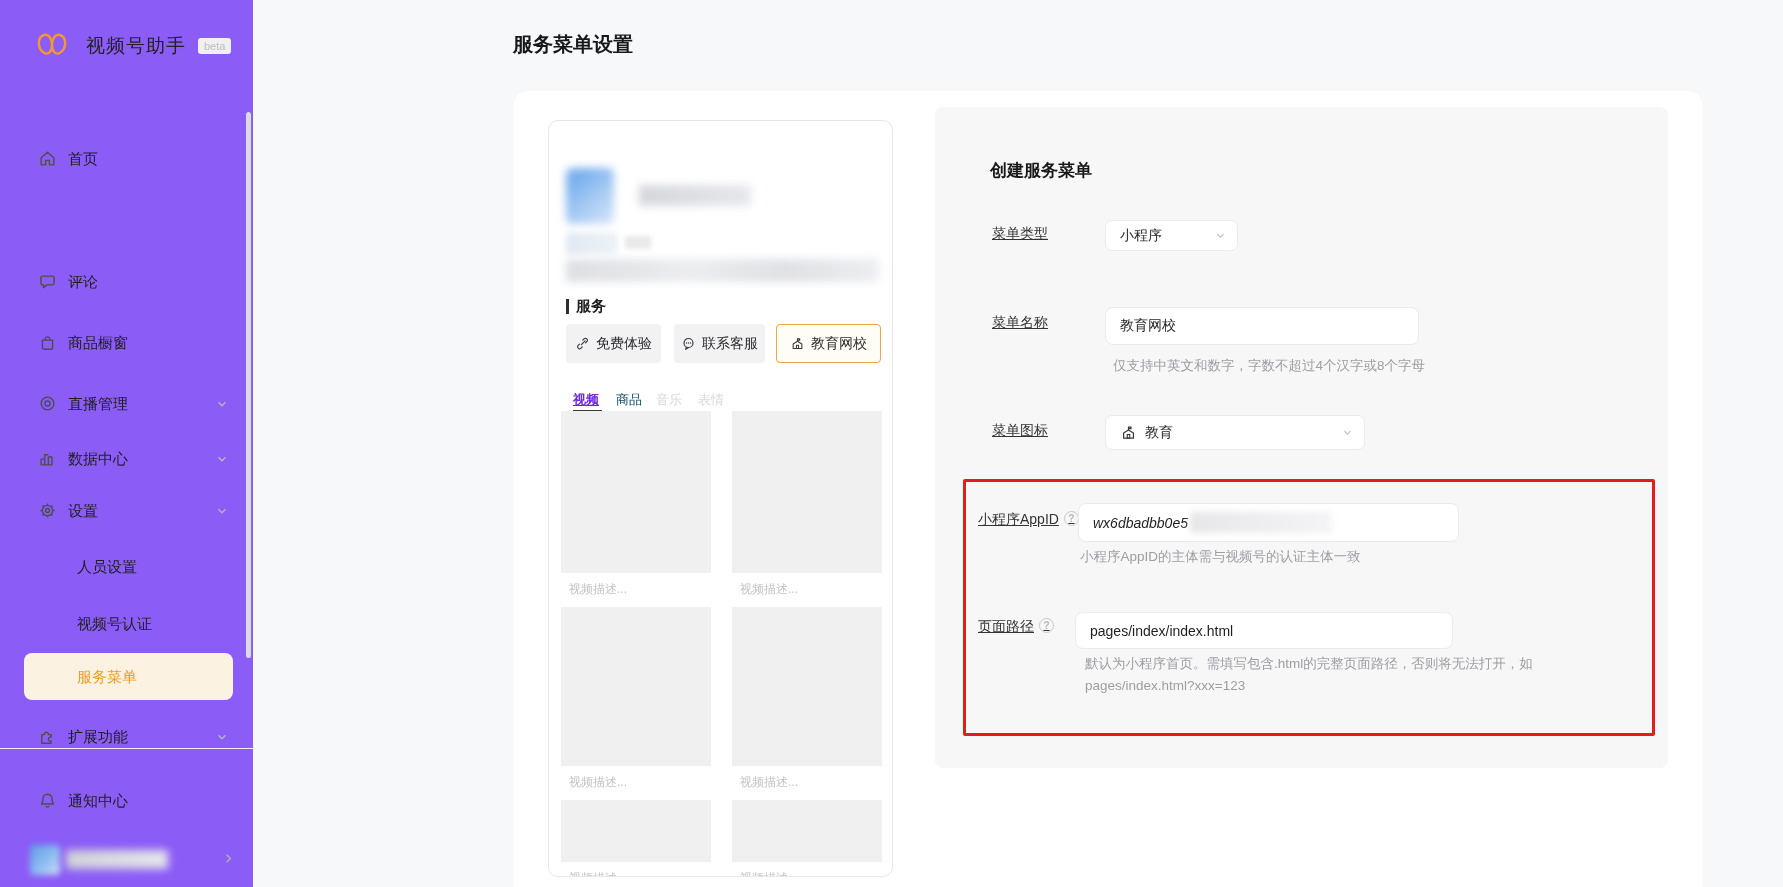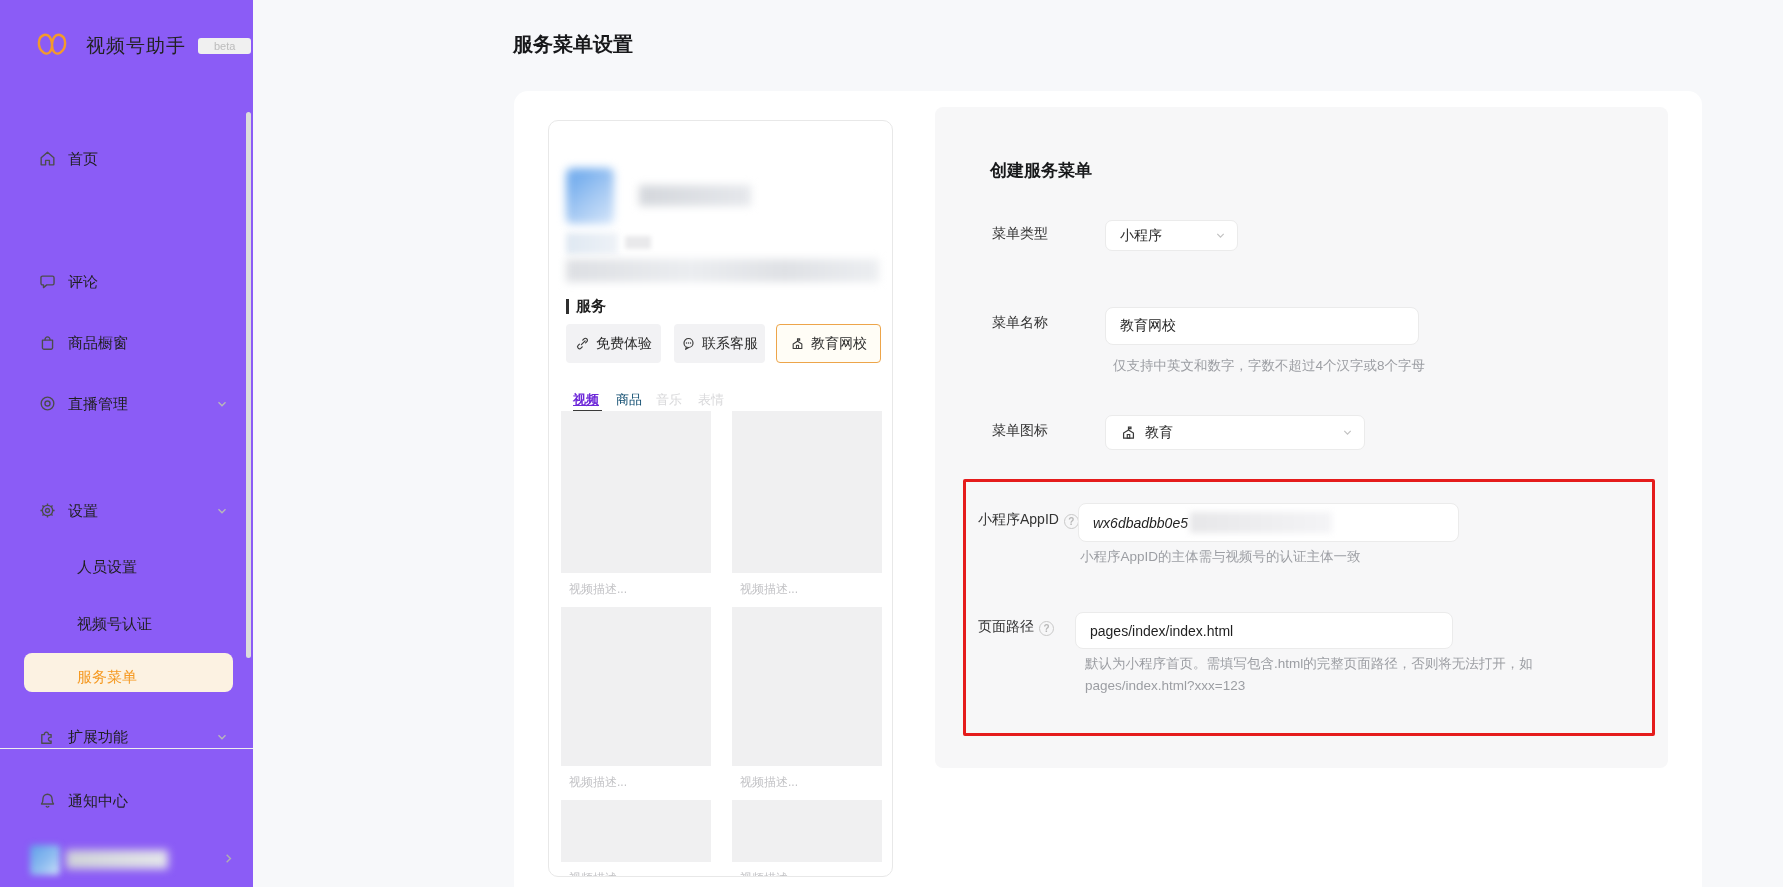--- a/index.html
+++ b/index.html
@@ -2,27 +2,27 @@
 <html><head>
 <meta charset="utf-8">
 <style>
   html,body{margin:0;padding:0;background:#e9eaee;}
   *{box-sizing:border-box;font-family:"Liberation Sans","DejaVu Sans",sans-serif;}
   #root{position:relative;width:1783px;height:887px;background:#f7f8fa;overflow:hidden;}
   .abs{position:absolute;}
   
   .sidebar{position:absolute;left:0;top:0;width:253px;height:887px;background:#8b5cf6;}
   .logo-text{position:absolute;left:86px;top:33px;font-size:19px;color:#222;font-weight:500;letter-spacing:1px;}
-  .beta{position:absolute;left:198px;top:38px;background:#f0f0f0;color:#bcbcbc;font-size:11px;line-height:16px;padding:0 16px;border-radius:3px;}
+  .beta{position:absolute;left:198px;top:38px;background:#f0f0f0;color:#bcbcbc;font-size:11px;line-height:16px;padding:0 6px;border-radius:3px;}
   .nav-row{position:absolute;left:0;width:253px;height:26px;cursor:pointer;}
   .nav-row .nicon{position:absolute;left:38px;top:3px;}
   .nav-row .nlabel{position:absolute;left:68px;top:3px;font-size:15px;color:#1f1f1f;line-height:20px;}
   .nav-row .chev{position:absolute;left:216px;top:7px;}
   .sub-label{position:absolute;left:77px;font-size:15px;color:#1f1f1f;cursor:pointer;}
-  .active-pill{position:absolute;left:24px;top:653px;width:209px;height:39px;background:#fcf2e2;border-radius:8px;cursor:pointer;}
+  .active-pill{position:absolute;left:24px;top:653px;width:209px;height:47px;background:#fcf2e2;border-radius:8px;cursor:pointer;}
   .active-pill span{position:absolute;left:53px;top:0;line-height:47px;font-size:15px;color:#f59a23;}
   .divider{position:absolute;left:0;top:748px;width:253px;height:1px;background:#ededed;}
   .scrollbar{position:absolute;left:246px;top:112px;width:5px;height:546px;background:#dcdcdc;border-radius:3px;}
   .user-avatar{position:absolute;left:30px;top:845px;width:30px;height:30px;border-radius:4px;
     background:linear-gradient(135deg,#5d9ee8,#8ebdf0 55%,#cfe2f8);filter:blur(3px);}
   .user-bar{position:absolute;left:66px;top:850px;width:102px;height:19px;background:linear-gradient(90deg,#cfd2d8,#e4e6ea);filter:blur(4px);}
   
   .page-title{position:absolute;left:513px;top:31px;font-size:20px;font-weight:700;color:#17181a;}
   .card{position:absolute;left:514px;top:91px;width:1188px;height:796px;background:#fff;border-radius:14px 14px 0 0;}
   
@@ -43,21 +43,21 @@
   .tab-dim1{color:#0c4a6e;}
   .tab-dim2{color:#d9d9db;}
   .tab-underline{position:absolute;left:24px;top:289px;width:29px;height:2px;background:#3a3a3a;}
   .vgrid{position:absolute;left:12px;top:290px;width:321px;}
   .vrow{display:flex;gap:21px;}
   .vtile{width:158px;background:#f0f0f1;}
   .vcap{width:158px;height:32px;background:#fff;font-size:12px;color:#c3c3c6;line-height:32px;padding-left:8px;margin-bottom:2px;}
   
   .formp{position:absolute;left:935px;top:107px;width:733px;height:661px;background:#f7f7f8;border-radius:8px;}
   .f-title{position:absolute;left:55px;top:52px;font-size:17px;font-weight:700;color:#17181a;}
-  .f-label{position:absolute;font-size:14px;color:#333;display:flex;align-items:flex-end;gap:5px;}
+  .f-label{position:absolute;font-size:14px;color:#333;display:flex;align-items:flex-start;gap:5px;text-decoration:underline;}
   .qmark{display:inline-flex;width:15px;height:15px;border:1.2px solid #c9c9c9;border-radius:50%;color:#b8b8b8;font-size:10px;align-items:center;justify-content:center;font-weight:700;}
   .f-select{position:absolute;background:#fff;border:1px solid #ebebeb;border-radius:7px;display:flex;align-items:center;font-size:14px;color:#2b2b2b;padding:0 14px;cursor:pointer;}
   .f-select .sel-chev{position:absolute;right:11px;}
   .f-input{position:absolute;background:#fff;border:1px solid #ebebeb;border-radius:8px;font-size:14px;color:#1f1f1f;padding:0 14px;outline:none;}
   .f-hint{position:absolute;font-size:13.5px;color:#9c9ea3;}
   .redbox{position:absolute;left:963px;top:479px;width:692px;height:257px;border:3px solid #e51c1c;border-radius:2px;pointer-events:none;}
   .appid-blur{position:absolute;left:1190px;top:512px;width:142px;height:21px;background:linear-gradient(90deg,#e7e7e9,#f4f4f6);filter:blur(3px);}
 </style>
 </head>
 <body>
@@ -93,20 +93,29 @@
     <div class="nav-row" style="top:391px">
       <svg class="nicon" width="19" height="19" viewBox="0 0 18 18">
           <circle cx="9" cy="9" r="6" fill="none" stroke="#4c4c4c" stroke-width="1.3"></circle>
           <circle cx="9" cy="9" r="2.4" fill="none" stroke="#4c4c4c" stroke-width="1.3"></circle>
         </svg>
       <span class="nlabel">直播管理</span>
       <svg class="chev" width="12" height="12" viewBox="0 0 12 12">
           <path d="M2.5 4.3 L6 7.8 L9.5 4.3" fill="none" stroke="#b9b9b9" stroke-width="1.3"></path>
         </svg>
     </div>
+    <div class="nav-row" style="top:446px">
+      <svg class="nicon" width="19" height="19" viewBox="0 0 18 18">
+          <path d="M3 15 V9.6 H6.4 M6.4 15 V5.4 H9.8 M9.8 15 V7.6 H13.2 V15 H3 Z" fill="none" stroke="#4c4c4c" stroke-width="1.3" stroke-linejoin="round"></path>
+        </svg>
+      <span class="nlabel">数据中心</span>
+      <svg class="chev" width="12" height="12" viewBox="0 0 12 12">
+          <path d="M2.5 4.3 L6 7.8 L9.5 4.3" fill="none" stroke="#b9b9b9" stroke-width="1.3"></path>
+        </svg>
+    </div>
     <div class="nav-row" style="top:498px">
       <svg class="nicon" width="19" height="19" viewBox="0 0 18 18">
         <circle cx="9" cy="9" r="4.9" fill="none" stroke="#4c4c4c" stroke-width="1.3"></circle>
         <circle cx="9" cy="9" r="1.9" fill="none" stroke="#4c4c4c" stroke-width="1.3"></circle>
         <g stroke="#4c4c4c" stroke-width="1.3">
             <path d="M9 4.1 V2.3 M9 13.9 V15.7 M4.1 9 H2.3 M13.9 9 H15.7 M12.5 5.5 L13.8 4.2 M5.5 12.5 L4.2 13.8 M12.5 12.5 L13.8 13.8 M5.5 5.5 L4.2 4.2"></path>
           </g>
       </svg>
       <span class="nlabel">设置</span>
       <svg class="chev" width="12" height="12" viewBox="0 0 12 12">

